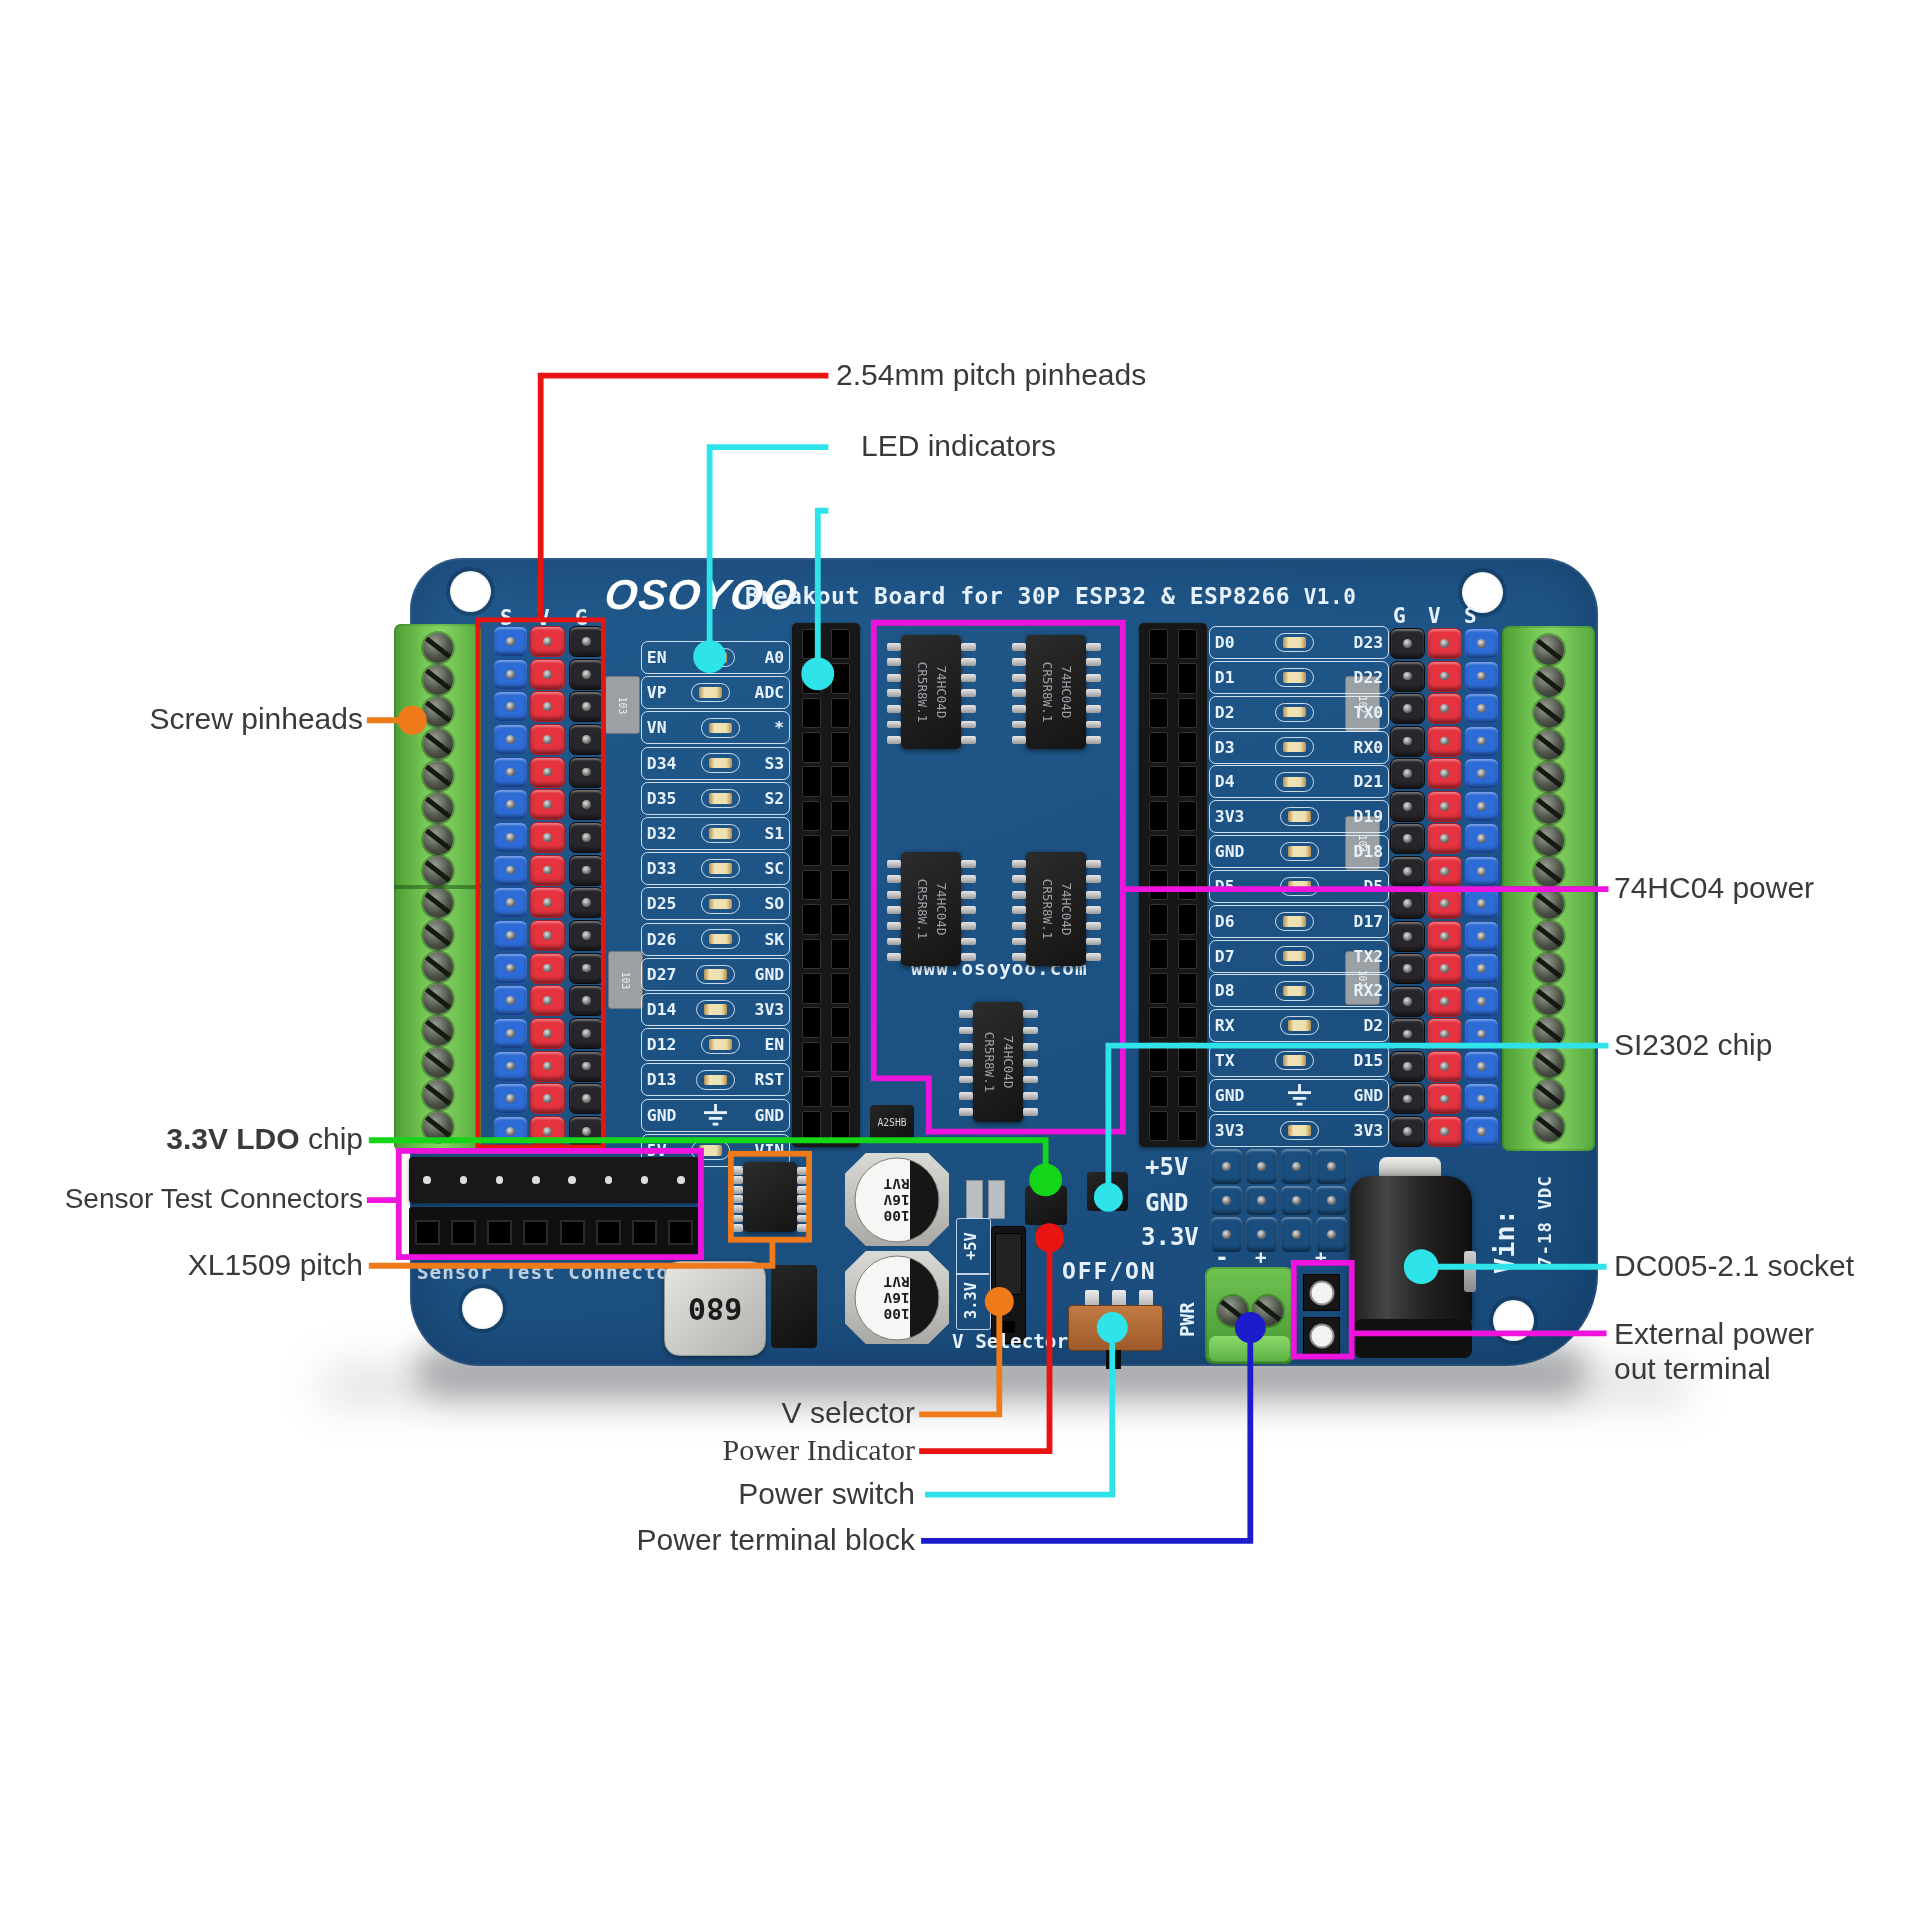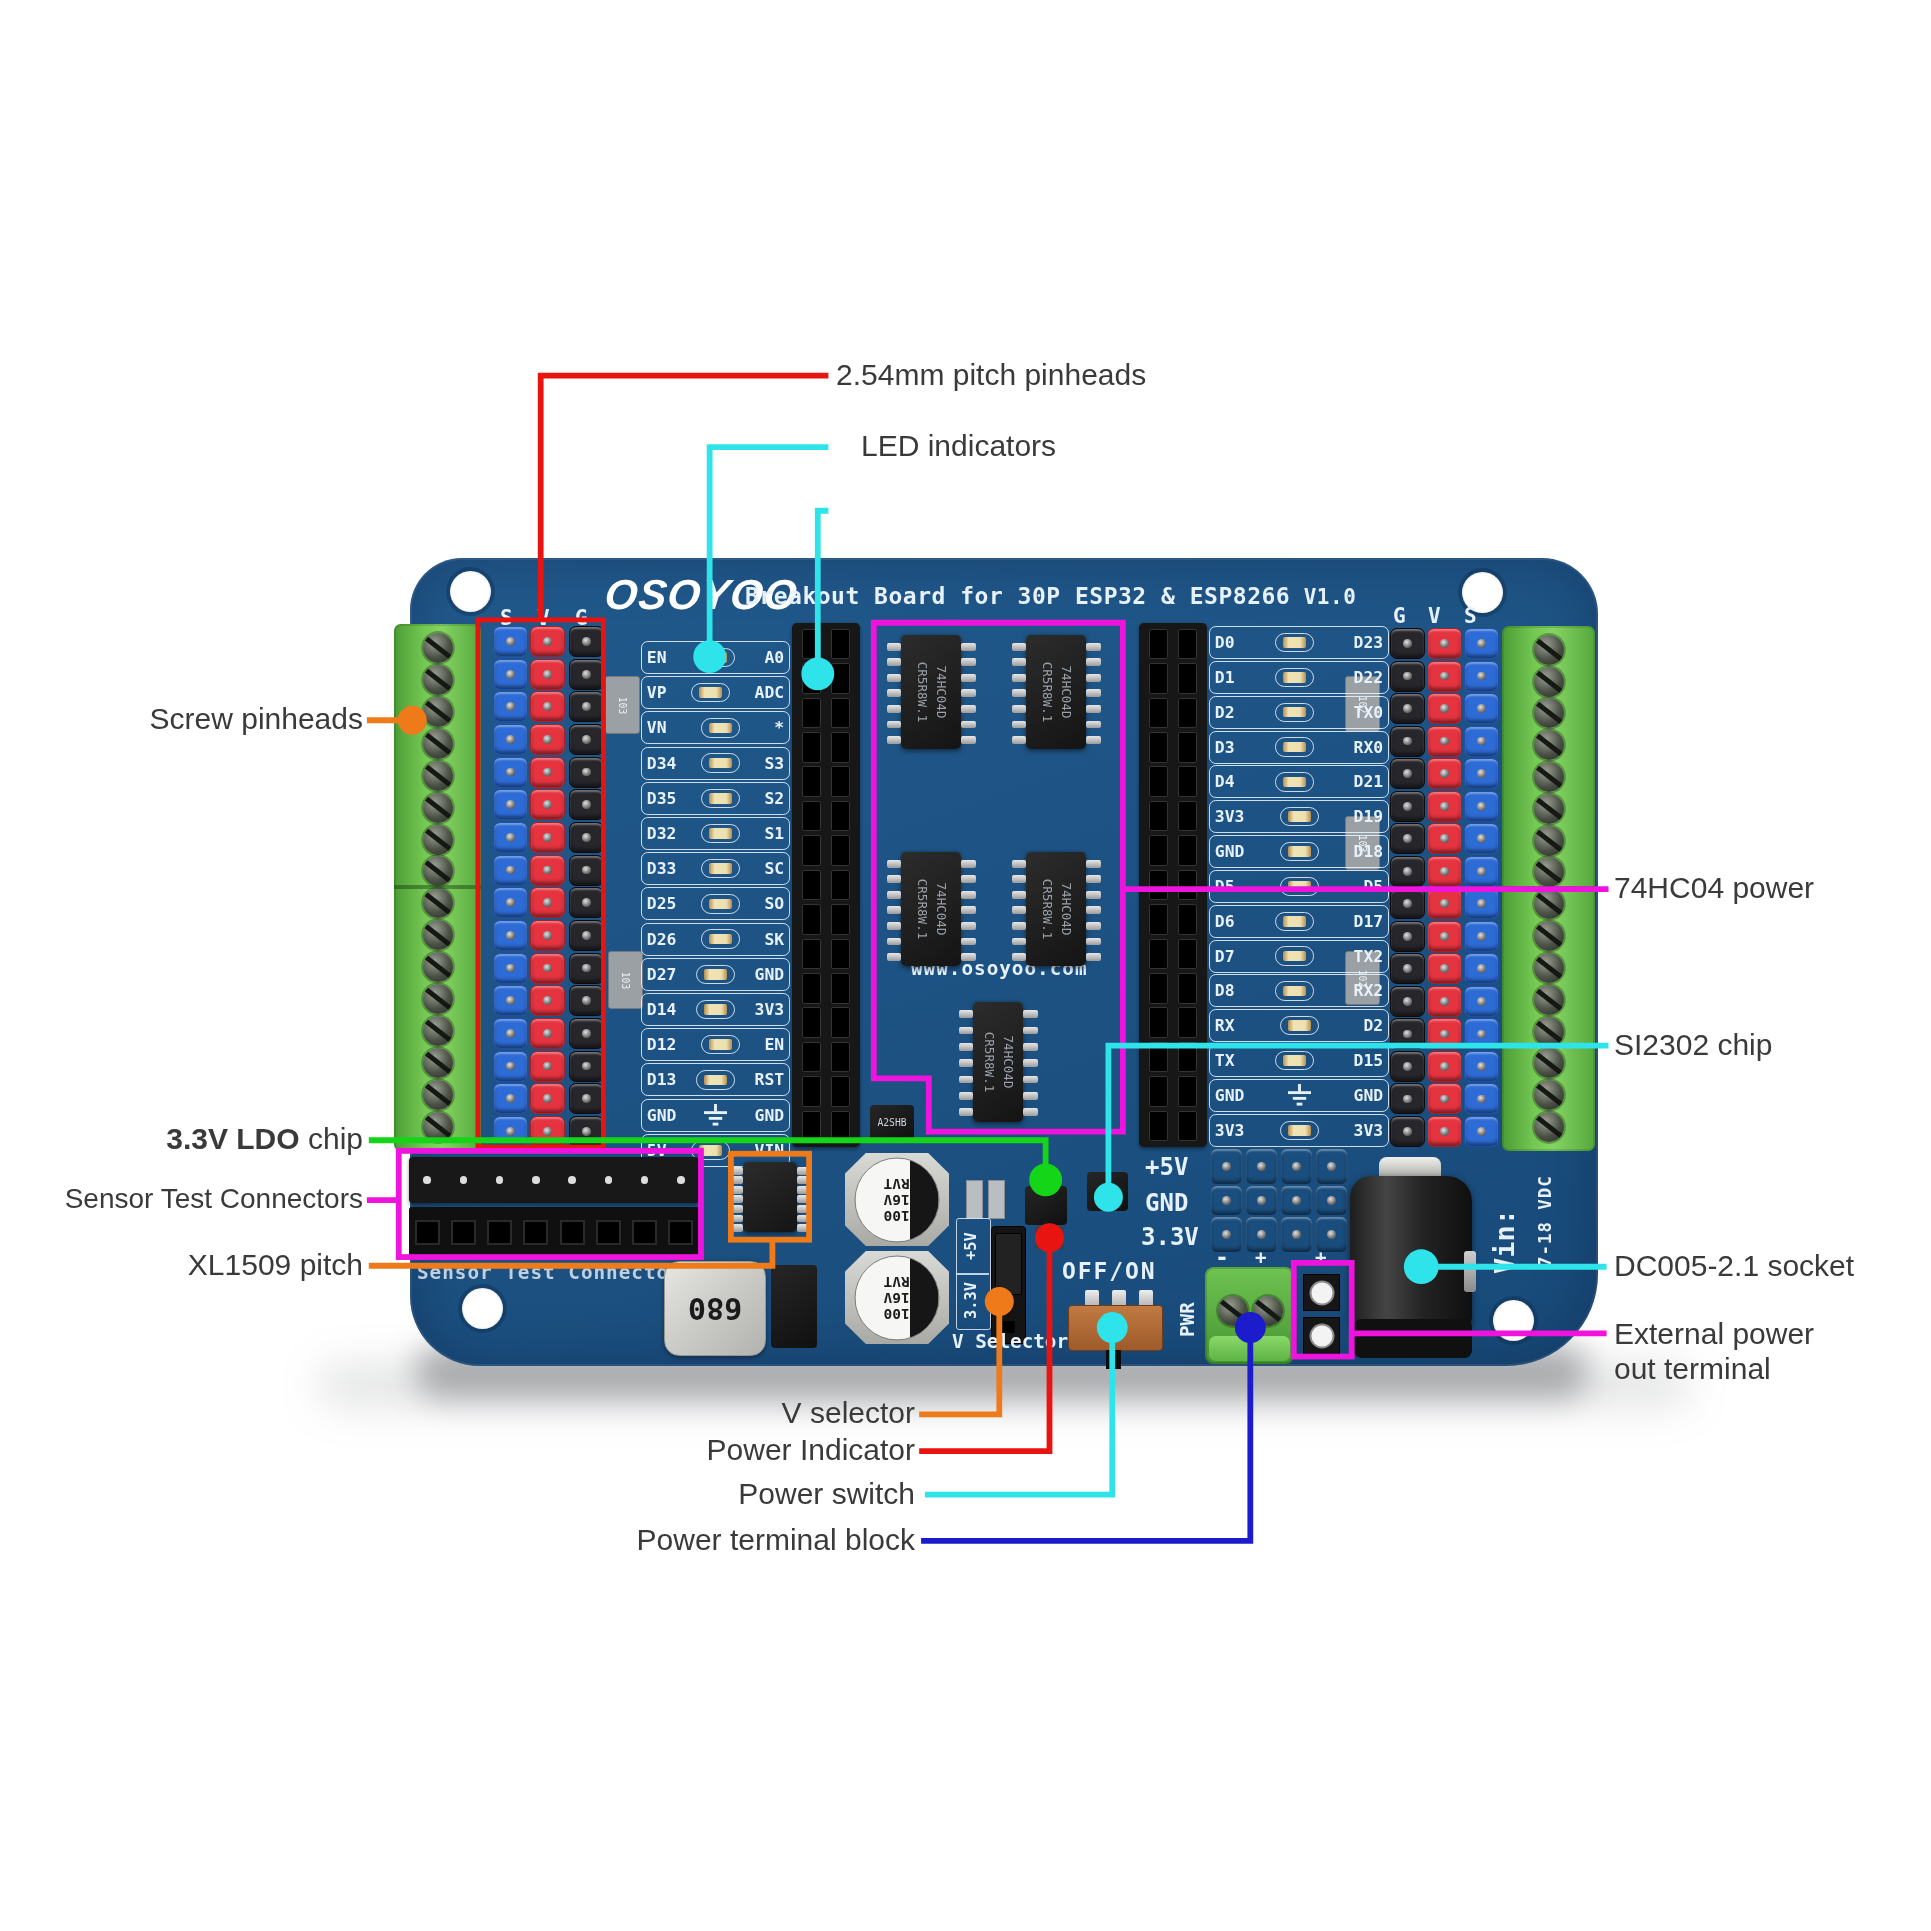--- a/index.html
+++ b/index.html
@@ -957,17 +957,17 @@
   <div class="albl right" style="right:1568px;top:1200px;font-size:28px;">Sensor Test Connectors</div>
   <div class="albl right" style="right:1568px;top:1266px;">XL1509 pitch</div>
   <div class="albl" style="left:1614px;top:889px;">74HC04 power</div>
   <div class="albl" style="left:1614px;top:1046px;">SI2302 chip</div>
   <div class="albl" style="left:1614px;top:1267px;">DC005-2.1 socket</div>
   <div class="albl noshift" style="left:1614px;top:1316px;">
       <div>External power</div>
       <div>out terminal</div>
     </div>
   <div class="albl right" style="right:1016px;top:1414px;">V selector</div>
-  <div class="albl right" style="right:1016px;top:1451px;">Power Indicator</div>
+  <div class="albl right" style="right:1016px;top:1451px;font-family:Liberation Serif, serif;">Power Indicator</div>
   <div class="albl right" style="right:1016px;top:1495px;">Power switch</div>
   <div class="albl right" style="right:1016px;top:1541px;">Power terminal block</div>
 </div>
 
 
 </body></html>

